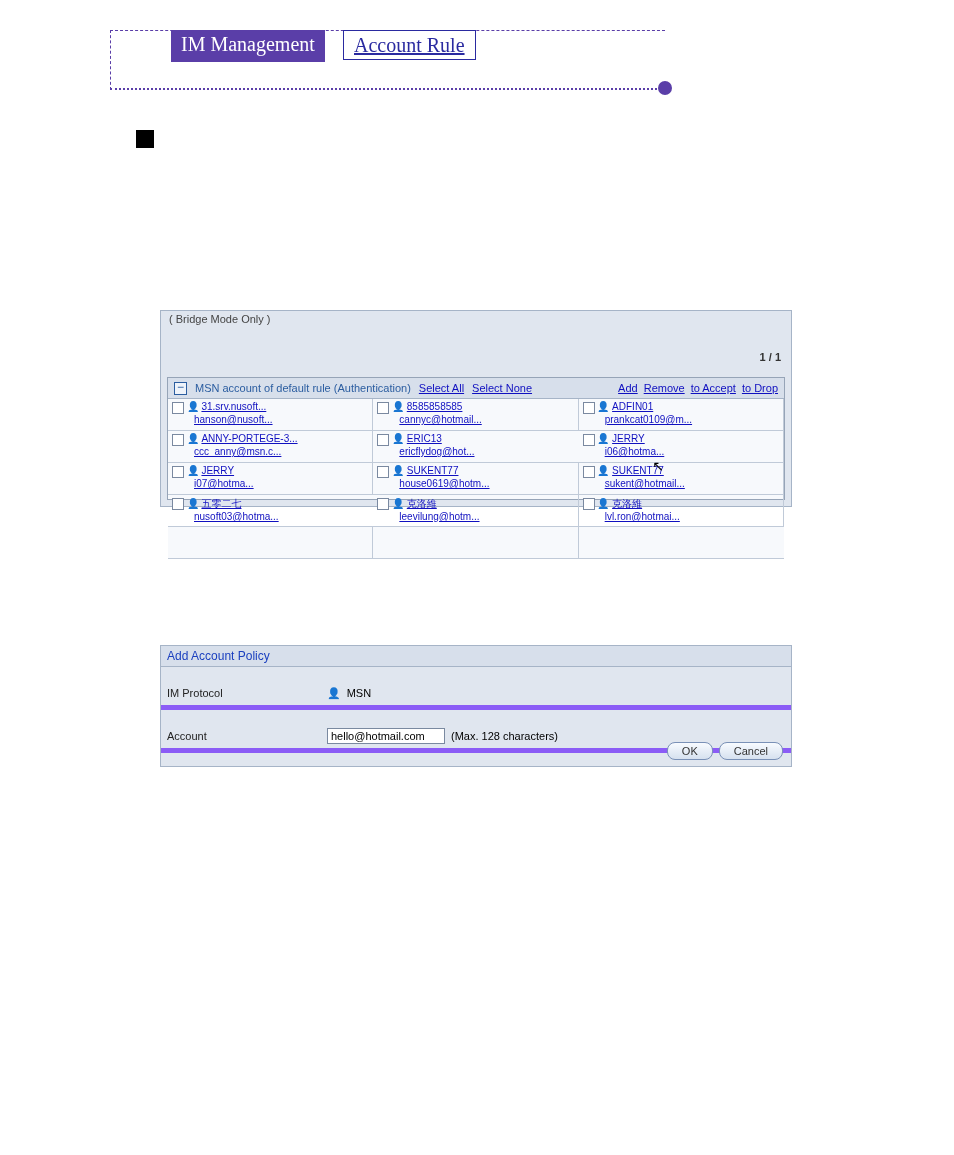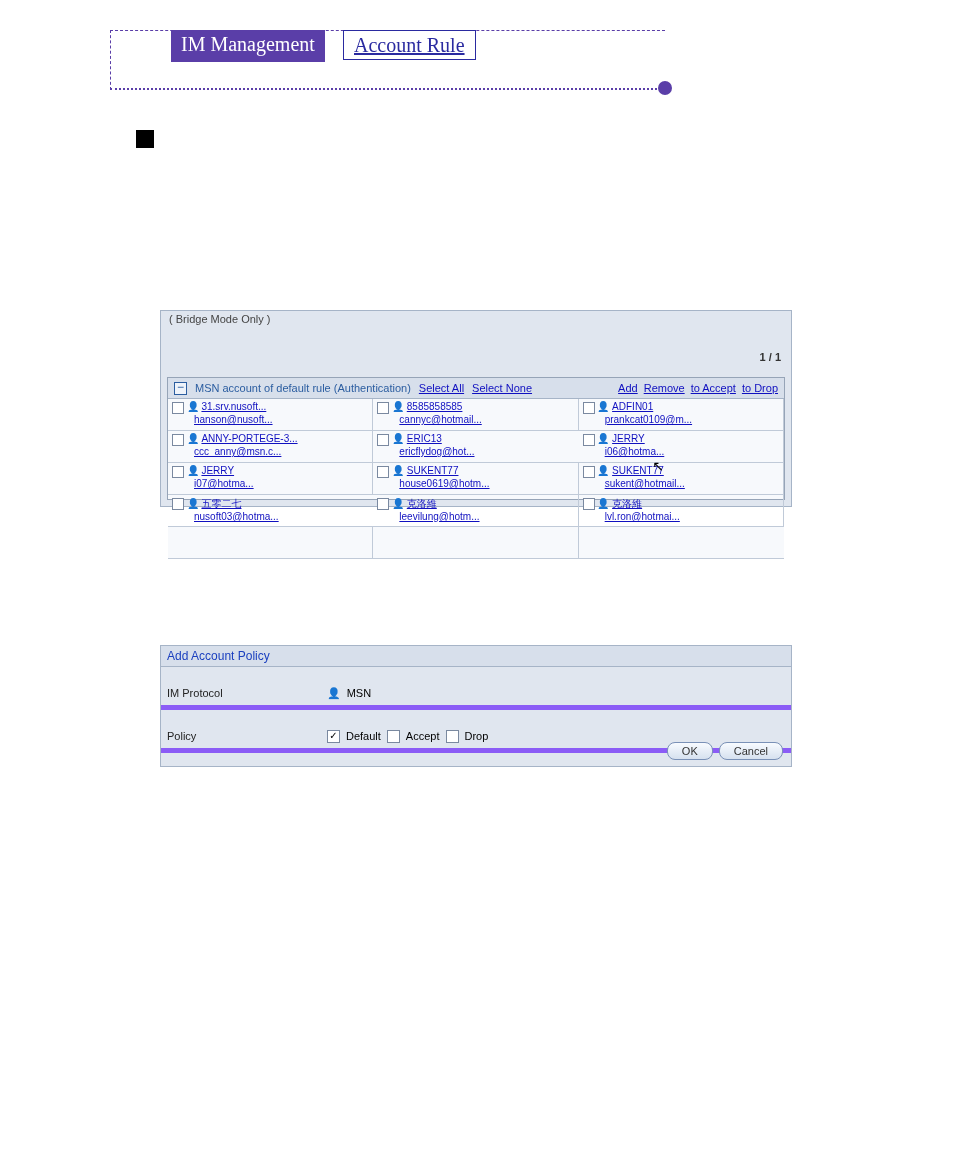--- a/index.html
+++ b/index.html
@@ -297,32 +297,28 @@
     <div class="hdr">Add Account Policy</div>
 
     <div class="kv">
       <label>IM Protocol</label>
       <div class="val">
         <span>👤</span>
         <span>MSN</span>
       </div>
     </div>
 
-
     <div class="kv">
-      <label>Policy</label>
+      <label>Account</label>
       <div class="val">
-        <span class="chk on"></span>
-        <span>Default</span>
-        <span class="chk"></span>
-        <span>Accept</span>
-        <span class="chk"></span>
-        <span>Drop</span>
+        <input type="text" value="hello@hotmail.com" style="">
+        <span>(Max. 128 characters)</span>
       </div>
     </div>
+
 
     <div class="btns">
       <div class="btn">OK</div>
       <div class="btn">Cancel</div>
     </div>
   </div>
 
 </div>
 
 </body></html>

